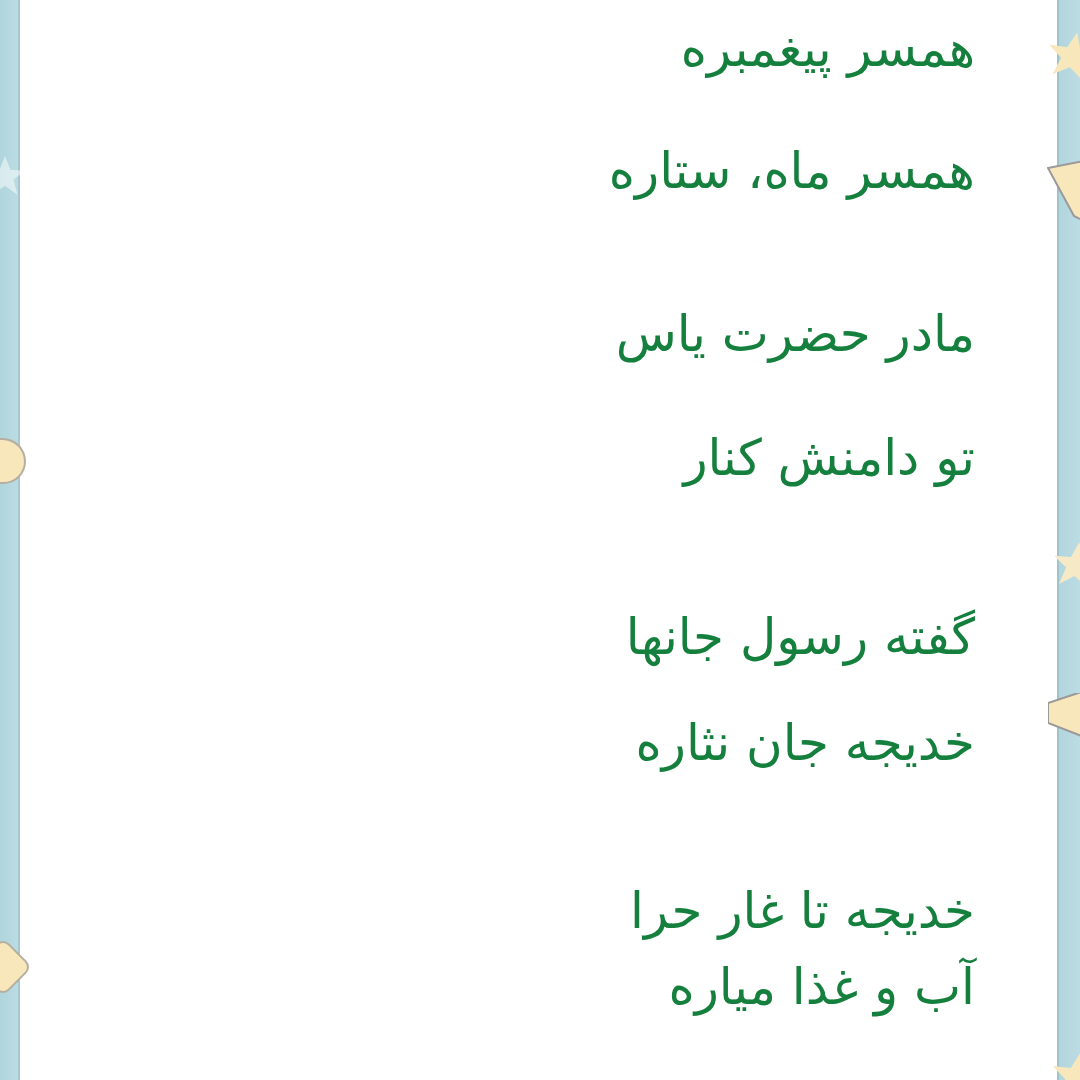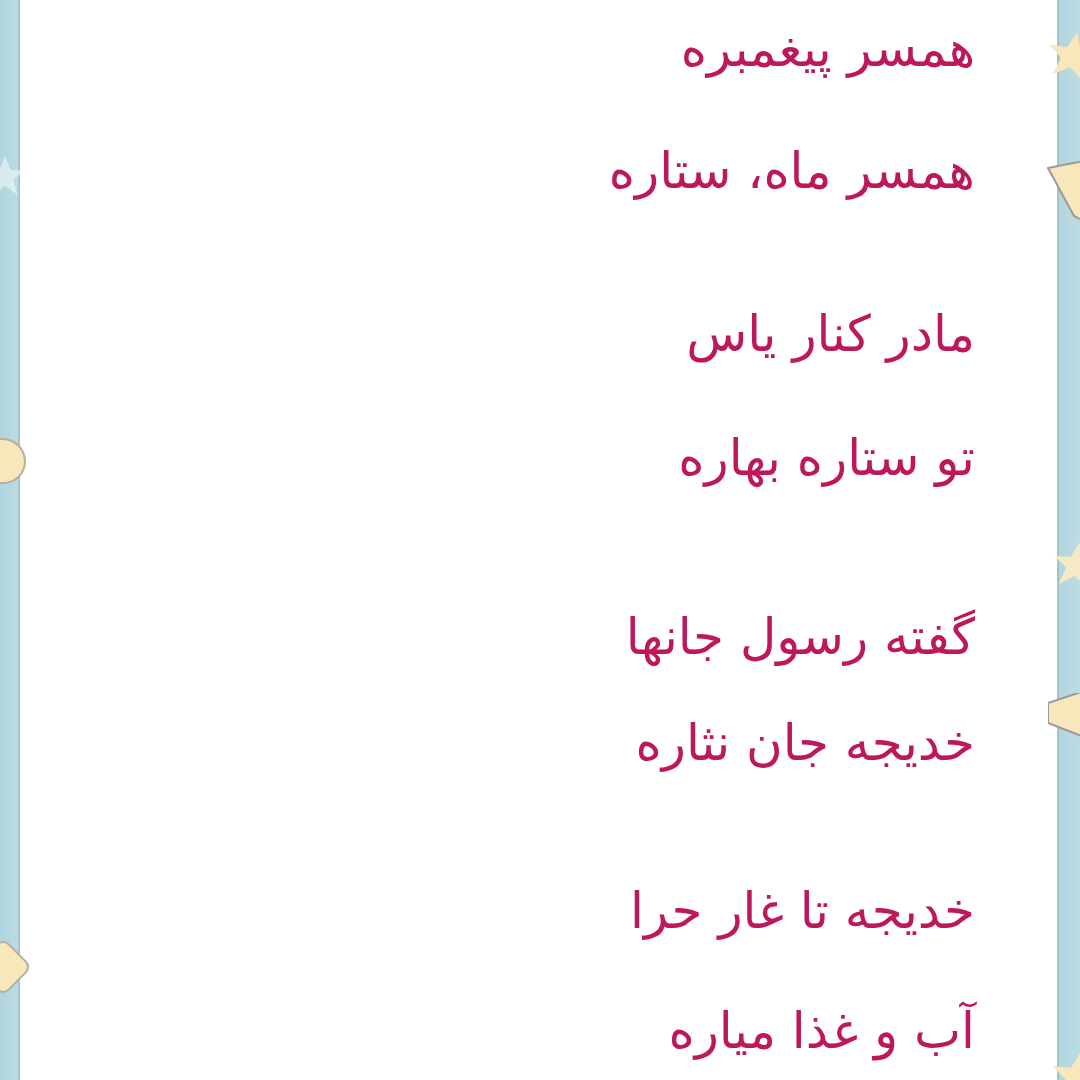--- a/index.html
+++ b/index.html
@@ -34,21 +34,21 @@
   }
 
   
   .poem-line {
     position: absolute;
     right: 105px;
     direction: rtl;
     white-space: nowrap;
     font-size: 50px;
     line-height: 62px;
-    color: #be185d;
+    color: #15803d;
     letter-spacing: 0;
   }
 
   
   .deco {
     position: absolute;
     pointer-events: none;
   }
   .star-shape {
     clip-path: polygon(50% 0%, 63% 33%, 98% 35%, 70% 56%, 80% 92%, 50% 71%, 20% 92%, 30% 56%, 2% 35%, 37% 33%);
@@ -81,21 +81,21 @@
 <svg class="deco" style="left:1048px; top:693px;" width="36" height="46" viewBox="0 0 36 46">
   <polygon points="0,10 36,-2 36,44 0,30" fill="#f8e7ba" stroke="#9a9a9a" stroke-width="2" stroke-linejoin="round"></polygon>
 </svg>
 
 <div class="deco star-shape" style="left:1050px; top:1052px; width:52px; height:52px; transform:rotate(10deg);"></div>
 
 <div>
   <div class="poem-line" style="top:18px">همسر پیغمبره</div>
   <div class="poem-line" style="top:140px">همسر ماه، ستاره</div>
 
-  <div class="poem-line" style="top:303px">مادر کنار یاس</div>
-  <div class="poem-line" style="top:427px">تو ستاره بهاره</div>
+  <div class="poem-line" style="top:303px">مادر حضرت یاس</div>
+  <div class="poem-line" style="top:427px">تو دامنش کنار</div>
 
   <div class="poem-line" style="top:606px">گفته رسول جانها</div>
   <div class="poem-line" style="top:712px">خدیجه جان نثاره</div>
 
   <div class="poem-line" style="top:880px">خدیجه تا غار حرا</div>
-  <div class="poem-line" style="top:1000px">آب و غذا میاره</div>
+  <div class="poem-line" style="top:956px">آب و غذا میاره</div>
 </div>
 
 </body></html>

